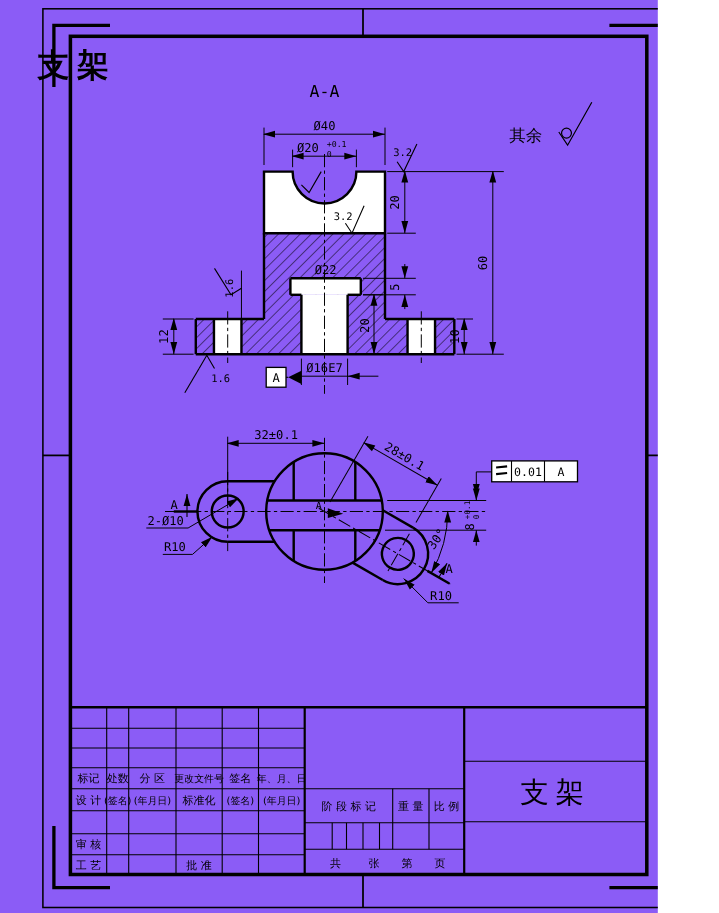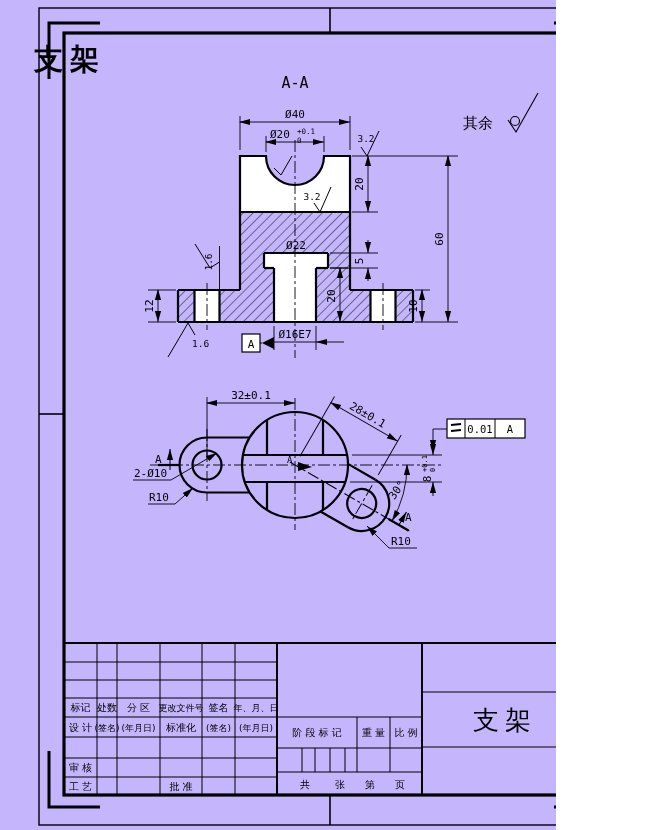--- a/index.html
+++ b/index.html
@@ -1,16 +1,16 @@
 <!DOCTYPE html>
 <html><head>
 <meta charset="utf-8">
 <style>
   html,body{margin:0;padding:0;background:#ffffff;}
-  .page{position:relative;width:556px;height:830px;background:#c4b5fd;overflow:hidden;
+  .page{position:relative;width:598px;height:830px;background:#8b5cf6;overflow:hidden;
         font-family:"DejaVu Sans",sans-serif;}
   svg text{fill:#000;}
   .dimtxt{font-family:"DejaVu Sans Mono","DejaVu Sans",monospace;}
   .cn{font-family:"DejaVu Sans",sans-serif;}
 </style>
 </head>
 <body>
 
 <div class="page">
 <svg width="654" height="830" viewBox="0 0 654 830">

